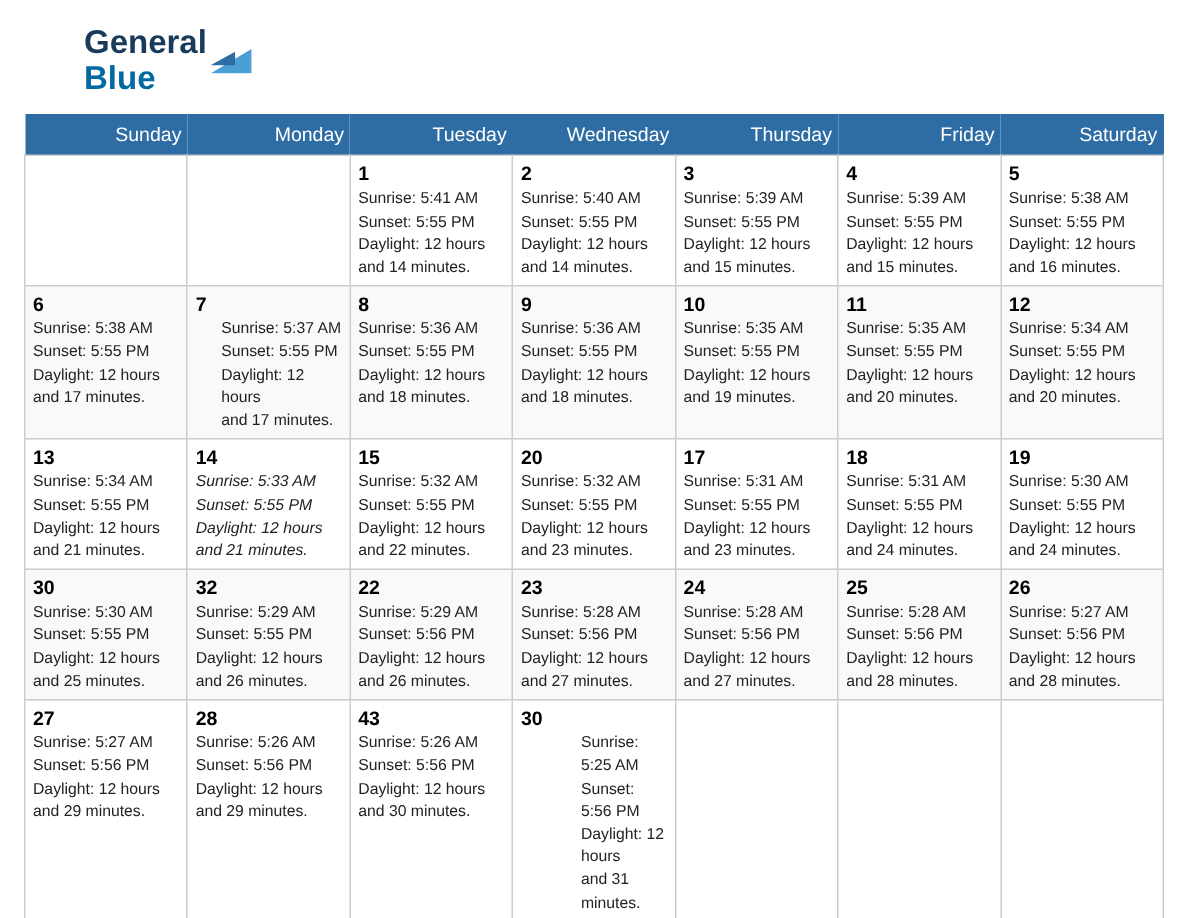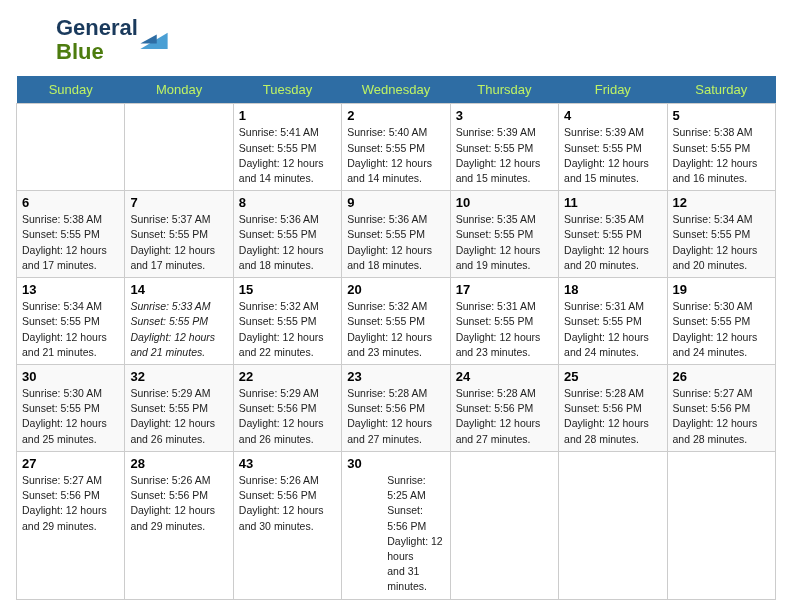--- a/index.html
+++ b/index.html
@@ -49,23 +49,23 @@
       font-size: 14px;
       color: #333;
     }
     table {
       width: 100%;
       border-collapse: collapse;
       font-size: 11px;
     }
     thead tr th {
       background: #2e6da4;
-      color: #bef264;
+      color: #ffffff;
       padding: 6px 4px;
-      text-align: center;
+      text-align: right;
       font-size: 13px;
       font-weight: normal;
     }
     tbody tr td {
       border: 1px solid #ccc;
       vertical-align: top;
       padding: 4px 5px;
       min-height: 80px;
       width: 14.28%;
       background: #fff;
@@ -87,21 +87,21 @@
     td.empty {
       background: #fff;
     }
   </style>
 </head>
 <body>
 
 <div class="header">
   <div class="logo">
     <div>
-      <div class="logo-text">General<br><span style="color:#4d7c0f">Blue</span></div>
+      <div class="logo-text">General<br><span style="color:#0369a1">Blue</span></div>
     </div>
     <svg class="logo-icon" viewBox="0 0 30 22" xmlns="http://www.w3.org/2000/svg">
       <polygon points="0,22 30,4 30,22" fill="#4a9fd4"></polygon>
       <polygon points="0,16 18,6 18,16" fill="#2e6da4"></polygon>
     </svg>
   </div>
   <div class="title-block">
     <div class="month-title"></div>
     <div class="subtitle"></div>
   </div>
@@ -162,21 +162,21 @@
       <tr>
         <td>
           <div class="day-number">6</div>
           <div class="day-info" style="white-space: pre-line;">Sunrise: 5:38 AM
 Sunset: 5:55 PM
 Daylight: 12 hours
 and 17 minutes.</div>
         </td>
         <td>
           <div class="day-number">7</div>
-          <div class="day-info" style="white-space: pre-line;">Sunrise: 5:37 AM
+          <div class="day-info" style="white-space: pre-line; margin-left: 17px;">Sunrise: 5:37 AM
 Sunset: 5:55 PM
 Daylight: 12 hours
 and 17 minutes.</div>
         </td>
         <td>
           <div class="day-number">8</div>
           <div class="day-info" style="white-space: pre-line;">Sunrise: 5:36 AM
 Sunset: 5:55 PM
 Daylight: 12 hours
 and 18 minutes.</div>

